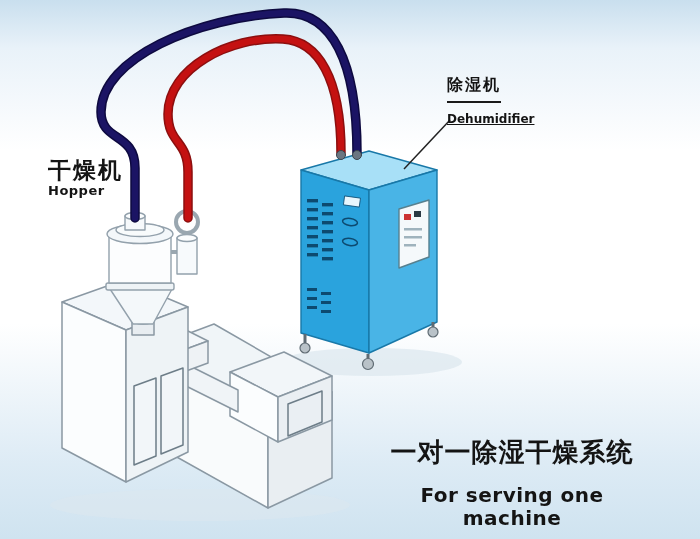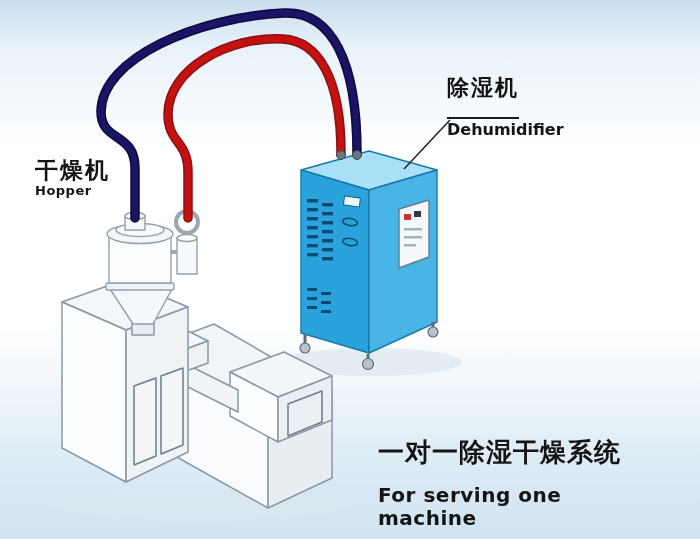--- a/index.html
+++ b/index.html
@@ -5,27 +5,27 @@
   html,body { margin:0; padding:0; }
   .stage {
     position:relative; width:700px; height:539px; overflow:hidden;
     background: linear-gradient(180deg,#c9dfee 0%, #e9f2f9 9%, #ffffff 28%, #ffffff 60%, #ddebf5 86%, #cfe3f0 100%);
     font-family:"DejaVu Sans","Liberation Sans",sans-serif;
   }
   .stage svg { position:absolute; inset:0; }
   .lbl { position:absolute; color:#141414; line-height:1.12; }
   .lbl .zh { font-weight:700; letter-spacing:2px; }
   .lbl .en { font-weight:700; }
-  .label-hopper { left:35px; top:158px; }
+  .label-hopper { left:48px; top:158px; }
   .label-hopper .zh { font-size:23px; }
   .label-hopper .en { font-size:13px; letter-spacing:0.5px; }
   .label-dehum { left:447px; top:76px; }
-  .label-dehum .zh { font-size:22px; display:inline-block; border-bottom:2px solid #1a1a1a; padding-bottom:16px; }
-  .label-dehum .en { font-size:16px; margin-top:2px; }
-  .label-caption { left:378px; top:438px; width:268px; text-align:left; }
+  .label-dehum .zh { font-size:16px; display:inline-block; border-bottom:2px solid #1a1a1a; padding-bottom:7px; }
+  .label-dehum .en { font-size:12px; margin-top:10px;text-decoration:underline; }
+  .label-caption { left:378px; top:438px; width:268px; text-align:center; }
   .label-caption .zh { font-size:26px; letter-spacing:1px; }
   .label-caption .en { font-size:20px; margin-top:17px; letter-spacing:0.5px; }
 </style>
 </head>
 <body>
 
 <div class="stage">
 
   <svg width="700" height="539" viewBox="0 0 700 539">
 

